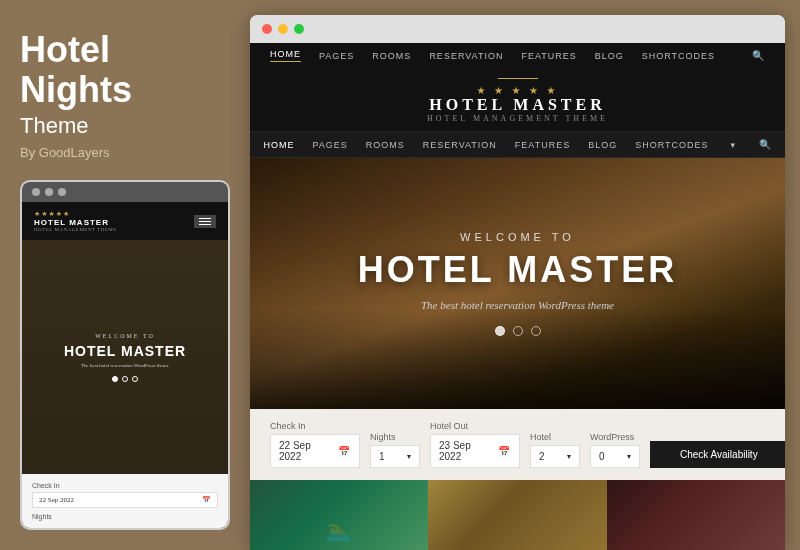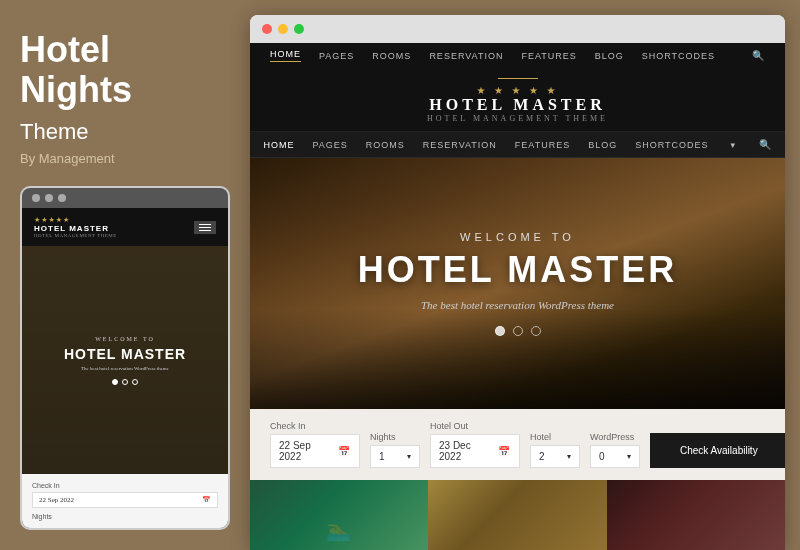--- a/index.html
+++ b/index.html
@@ -33,21 +33,21 @@
       font-weight: 900;
       line-height: 1.1;
       font-family: Arial, sans-serif;
     }
 
     .left-title .theme-word {
       font-size: 22px;
       font-weight: 400;
       font-family: Arial, sans-serif;
       display: block;
-      margin-top: 10px;
+      margin-top: 4px;
     }
 
     .left-title .by-line {
       font-size: 13px;
       color: #d4c4a0;
       font-family: Arial, sans-serif;
       margin-top: 6px;
       display: block;
     }
 
@@ -486,21 +486,21 @@
 
     .check-avail-btn {
       background: #1a1a1a;
       color: #fff;
       padding: 6px 30px;
       font-size: 10px;
       font-family: Arial, sans-serif;
       cursor: pointer;
       white-space: nowrap;
       border: none;
-      height: 35px;
+      height: 27px;
       display: flex;
       align-items: center;
     }
 
     
     .bottom-images {
       display: flex;
       height: 70px;
       overflow: hidden;
     }
@@ -532,21 +532,21 @@
 </head>
 <body>
 
 <div class="left-panel">
   <div class="left-title">
     <h1>
       <span>Hotel</span><br>
       <span>Nights</span>
     </h1>
     <span class="theme-word">Theme</span>
-    <span class="by-line">By Management</span>
+    <span class="by-line">By GoodLayers</span>
   </div>
 
   <div class="mobile-mockup">
     <div class="mobile-title-bar">
       <div class="mobile-dot"></div>
       <div class="mobile-dot"></div>
       <div class="mobile-dot"></div>
     </div>
     <div class="mobile-content">
       <div class="mobile-nav">
@@ -649,21 +649,21 @@
       <div class="booking-field">
         <span class="booking-label">Nights</span>
         <div class="booking-select booking-input-narrow">
           <span>1</span>
           <span style="font-size:8px;">▾</span>
         </div>
       </div>
       <div class="booking-field">
         <span class="booking-label">Hotel Out</span>
         <div class="booking-input">
-          <span>23 Dec 2022</span>
+          <span>23 Sep 2022</span>
           <span class="cal-icon">📅</span>
         </div>
       </div>
       <div class="booking-field">
         <span class="booking-label">Hotel</span>
         <div class="booking-select">
           <span>2</span>
           <span style="font-size:8px;">▾</span>
         </div>
       </div>

